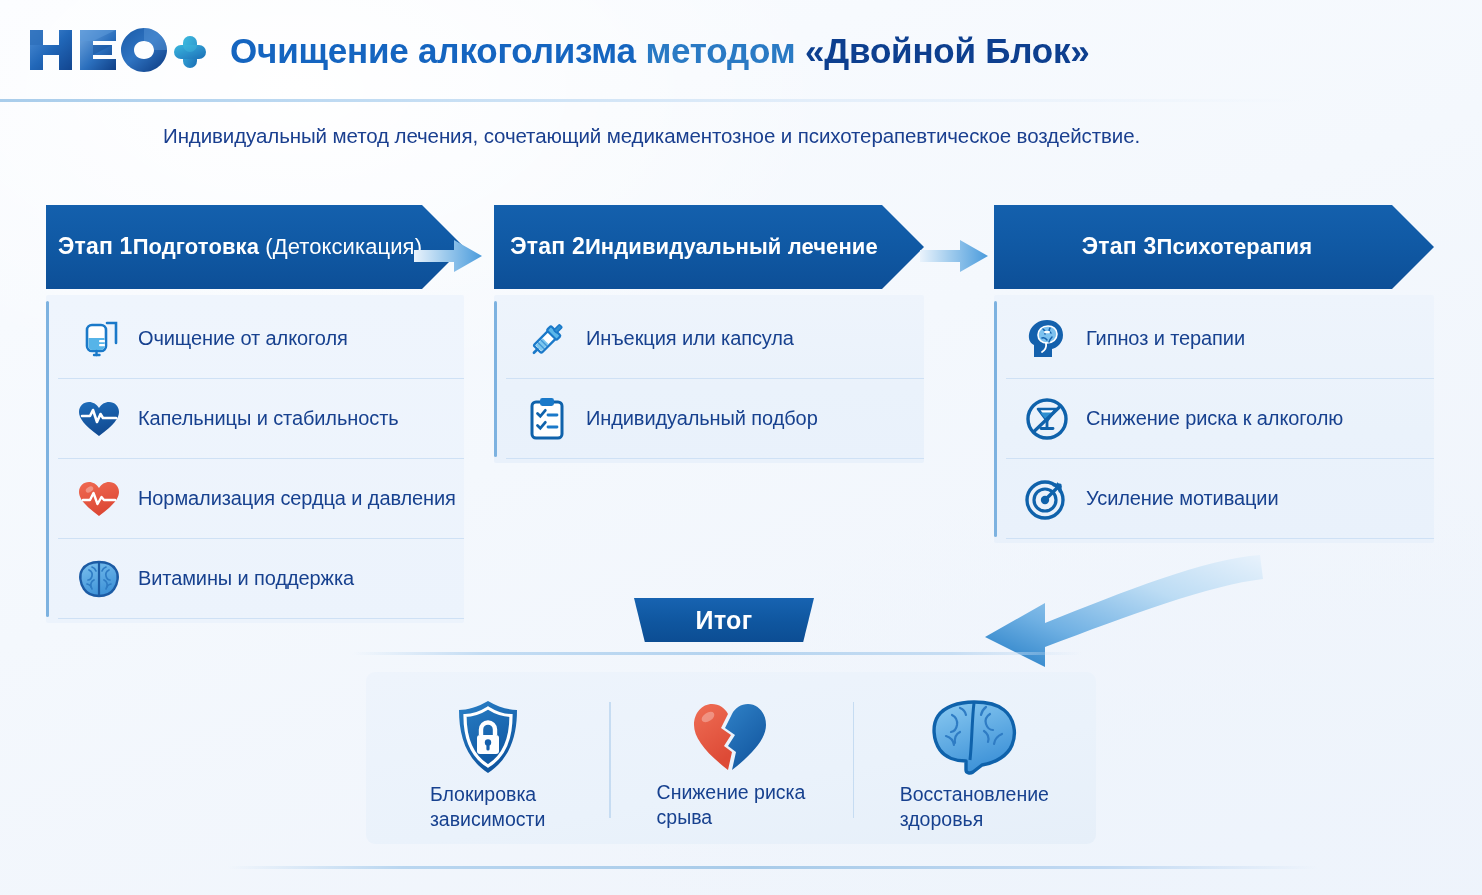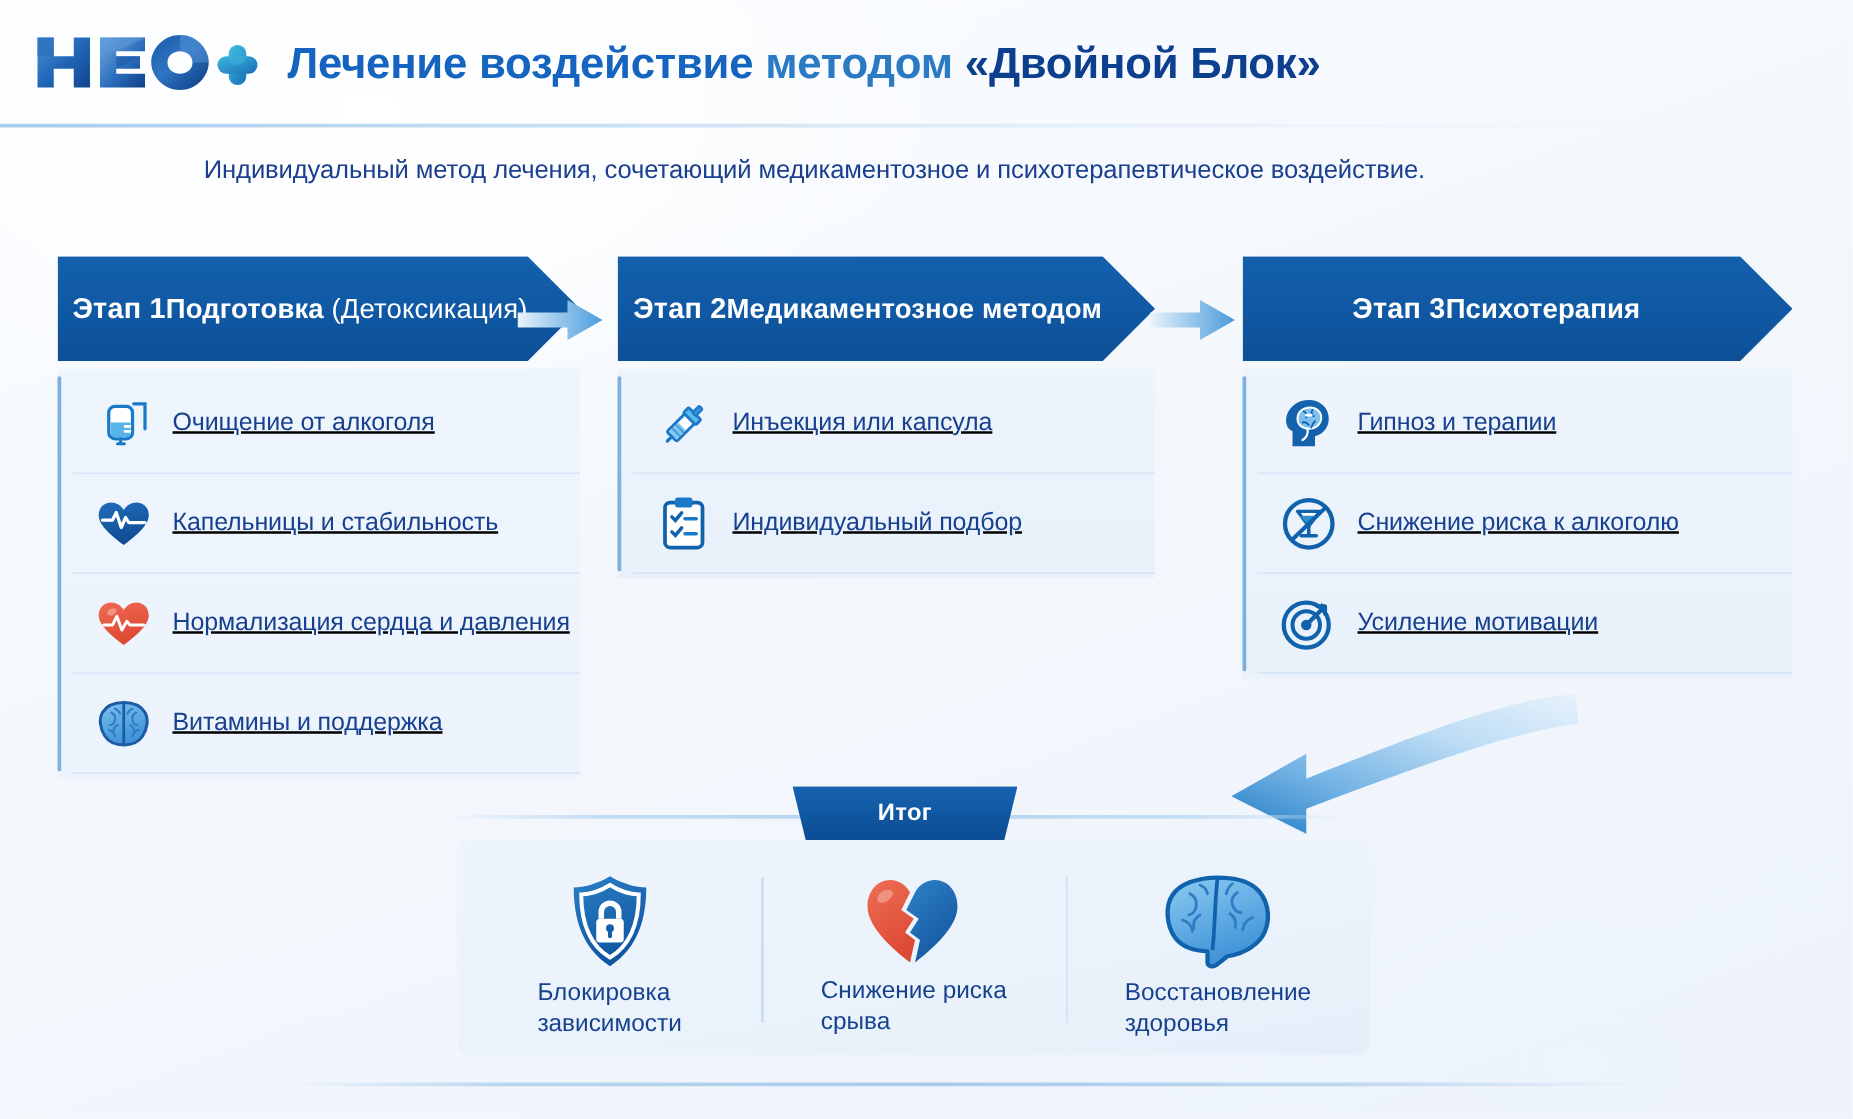--- a/index.html
+++ b/index.html
@@ -128,21 +128,20 @@
     border-radius: 2px;
   }
 
   .item {
     display: flex;
     align-items: center;
     gap: 16px;
     height: 80px;
     padding: 0 14px 0 18px;
     border-bottom: 1.6px solid #cfe1f5;
-    text-decoration: underline;
   }
   .item:last-child { border-bottom: 1.6px solid #cfe1f5; }
 
   .item-icon {
     flex: 0 0 auto;
     width: 46px;
     height: 46px;
     display: flex;
     align-items: center;
     justify-content: center;
@@ -173,29 +172,29 @@
   
   .result-rule {
     position: absolute;
     left: 352px; top: 652px;
     width: 730px; height: 3px;
     background: linear-gradient(90deg, rgba(190,218,242,0) 0%, #c3dcf3 18%, #b4d3ef 50%, #c6ddf3 82%, rgba(198,221,243,0) 100%);
   }
 
   .result-banner {
     position: absolute;
-    left: 634px; top: 629px;
+    left: 634px; top: 598px;
     width: 180px; height: 44px;
     background: linear-gradient(180deg, #1763b1 0%, #0f569f 55%, #0c4d93 100%);
     clip-path: polygon(0 0, 100% 0, 94% 100%, 6% 100%);
     display: flex;
     align-items: center;
     justify-content: center;
     color: #ffffff;
-    font-size: 19px;
+    font-size: 25px;
     font-weight: bold;
     letter-spacing: 0.3px;
   }
 
   .result-card {
     position: absolute;
     left: 366px; top: 672px;
     width: 730px; height: 172px;
     background: linear-gradient(170deg, #eef4fc 0%, #eaf2fb 60%, #e6eff9 100%);
     border-radius: 9px;
@@ -290,21 +289,21 @@
 
         <path d="M158 16 h12 a6 6 0 0 1 6 6 v0 h0 a6 6 0 0 1 0 0 v0
                  M152 22 h30 M152 22" fill="none"></path>
         <rect x="157" y="14" width="14" height="32" rx="7" fill="url(#lgP)"></rect>
         <rect x="148" y="23" width="32" height="14" rx="7" fill="url(#lgP)"></rect>
         <rect x="157" y="14" width="14" height="16" rx="7" fill="#45c2e2" opacity="0.35"></rect>
       </svg>
     </div>
 
     <div class="title">
-      <span class="t-a">Лечение воздействие</span>
+      <span class="t-a">Очищение алкоголизма</span>
       <span class="t-b">методом</span>
       <span class="t-c">«Двойной Блок»</span>
     </div>
   </div>
   <div class="header-rule"></div>
 
   <div class="subtitle">Индивидуальный метод лечения, сочетающий медикаментозное и психотерапевтическое воздействие.</div>
 
   <div class="stages">
 
@@ -405,21 +404,21 @@
         </linearGradient>
           </defs>
         <path d="M0 16 H40 V6 L68 22 L40 38 V28 H0 Z" fill="url(#arG1)"></path>
       </svg>
     </div>
 
     <div class="stage stage-2">
       <div class="stage-head">
         <div class="s-top">Этап 2</div>
         <div class="s-sub">
-          <span>Медикаментозное методом</span>
+          <span>Индивидуальный лечение</span>
         </div>
       </div>
       <div class="stage-body">
 
         <div class="item">
           <span class="item-icon">
             <svg width="46" height="46" viewBox="0 0 46 46">
               <g transform="rotate(-45 23 23)">
                 <rect x="9" y="18" width="21" height="11" rx="1.6" fill="#ffffff" stroke="#1a79c9" stroke-width="2.4"></rect>
                 <rect x="10.5" y="19.5" width="10" height="8" fill="#7cc7ef"></rect>

